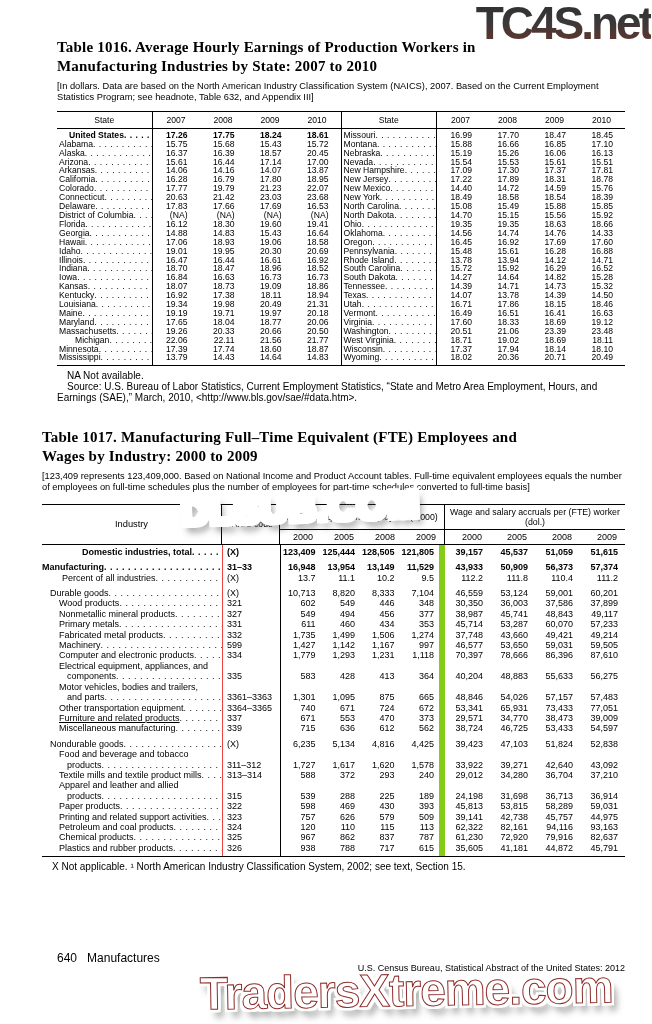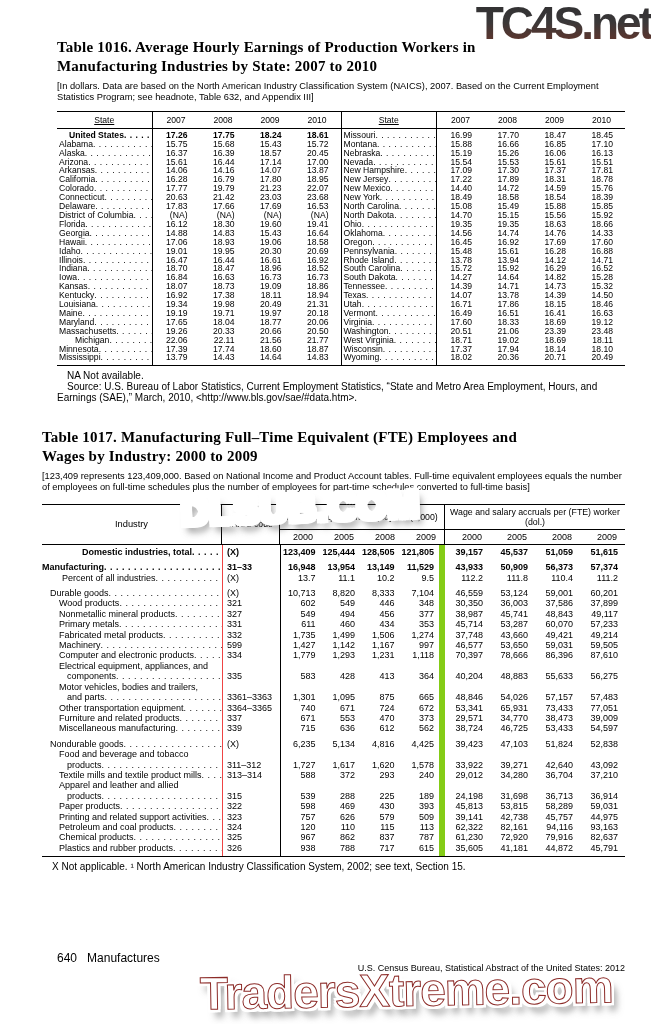--- a/index.html
+++ b/index.html
@@ -48,21 +48,21 @@
   .headnote{font-size:9.3px;line-height:11.4px;margin-top:5px;}
   .notes{font-size:10px;line-height:11px;margin-top:4px;}
   .notes p{margin:0;text-indent:10px;}
   
   #t16{margin-top:7px;border-top:1.5px solid #000;border-bottom:1.5px solid #000;font-size:8.6px;}
   .t16hdr{display:flex;height:16px;border-bottom:1px solid #000;}
   .r16{display:flex;line-height:8.9px;}
   .half16{flex:1;display:flex;min-width:0;}
   .half16.hr{border-left:1px solid #000;}
   .sc16{flex:1;display:flex;min-width:0;border-right:1px solid #000;padding-left:2px;box-sizing:border-box;}
-  .t16hdr .sc16{align-items:center;justify-content:center;padding-left:0;text-decoration:underline;}
+  .t16hdr .sc16{align-items:center;justify-content:center;padding-left:0;}
   .yc16{width:47px;box-sizing:border-box;text-align:right;padding-right:12px;}
   .t16hdr .yc16{text-align:center;padding-right:0;align-self:center;}
   
   #t17{margin-top:10px;border-top:1.5px solid #000;border-bottom:1.5px solid #000;font-size:9px;}
   .t17hdr{display:flex;border-bottom:1.5px solid #000;}
   .indcell{flex:1;display:flex;align-items:center;justify-content:center;border-right:1px solid #000;font-size:9.3px;}
   .codecell{width:58px;border-right:1px solid #000;display:flex;align-items:center;justify-content:center;
     text-align:center;font-size:8.6px;line-height:9.5px;padding:0 3px;box-sizing:border-box;}
   .empblk{width:164px;border-right:1px solid #000;display:flex;flex-direction:column;}
   .wagblk{width:180px;display:flex;flex-direction:column;}
@@ -1087,21 +1087,21 @@
         </div>
         <div class="wagg">
           <div class="v17">53,341</div>
           <div class="v17">65,931</div>
           <div class="v17">73,433</div>
           <div class="v17">77,051</div>
         </div>
       </div>
       <div class="r17">
         <div class="lblcell">
-          <span class="lt" style="padding-left: 17px;">Furniture and related products</span>
+          <span class="lt" style="padding-left: 17px; text-decoration: underline;">Furniture and related products</span>
           <span class="dots"></span>
         </div>
         <div class="code17">337</div>
         <div class="empg">
           <div class="v17">671</div>
           <div class="v17">553</div>
           <div class="v17">470</div>
           <div class="v17">373</div>
         </div>
         <div class="wagg">

